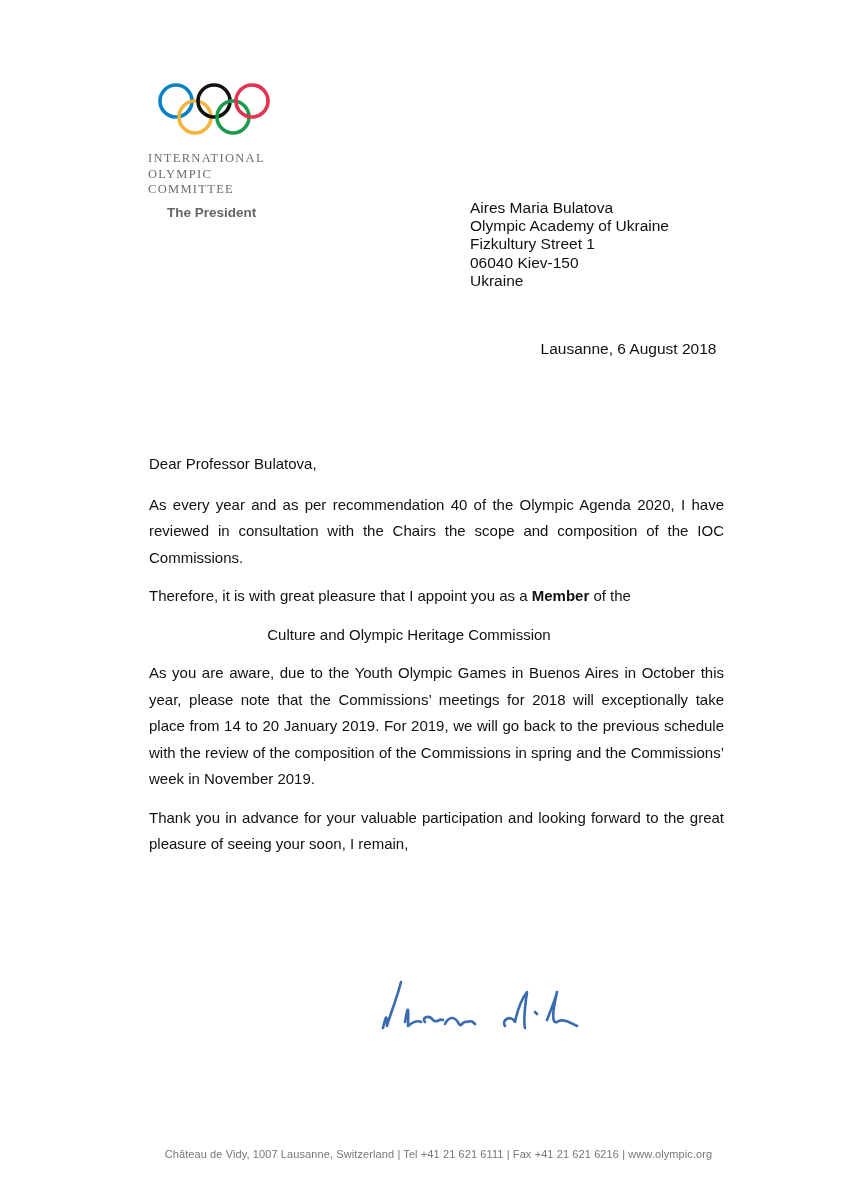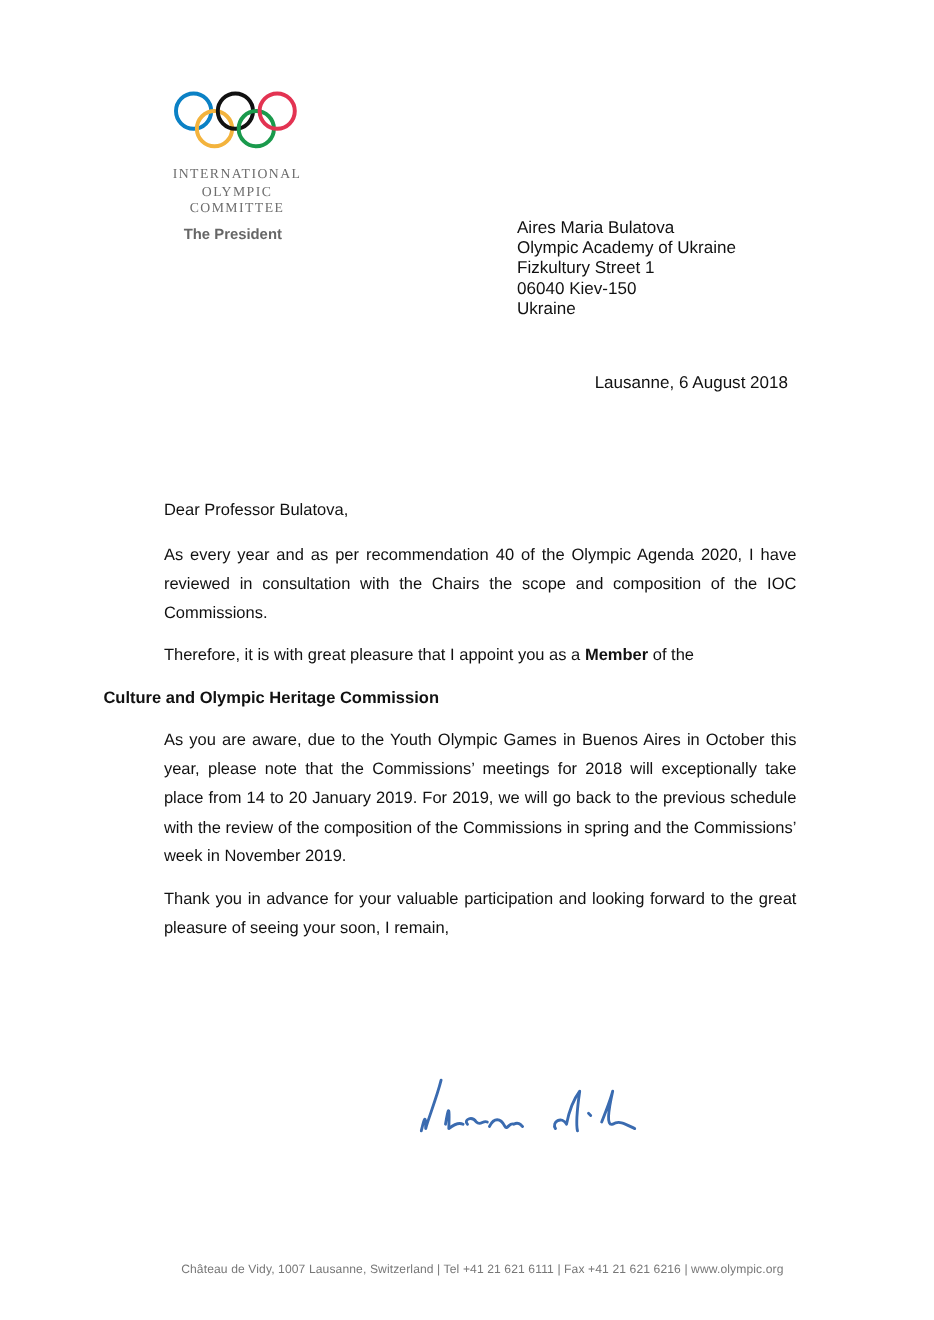--- a/index.html
+++ b/index.html
@@ -1,29 +1,29 @@
 <!DOCTYPE html>
 <html><head>
 <meta charset="utf-8">
 <style>
   html, body { margin:0; padding:0; background:#fff; }
   body { width:849px; height:1200px; position:relative; overflow:hidden;
          font-family:"Liberation Sans", sans-serif; color:#111; }
   .logo { position:absolute; left:150px; top:80px; width:135px; height:70px; }
-  .org { position:absolute; left:148px; top:151px; width:135px; text-align:center;
+  .org { position:absolute; left:148px; top:151px; width:135px; text-align:left;
          font-family:"Liberation Serif", serif; color:#6d6d6d; font-size:12.5px;
          letter-spacing:1.3px; line-height:15.5px; }
   .president { position:absolute; left:167px; top:205px; font-weight:bold; color:#666;
                font-size:13.5px; }
   .address { position:absolute; left:470px; top:199px; font-size:15.5px; line-height:18.2px; }
   .date { position:absolute; left:540px; top:340px; width:177px; text-align:center; font-size:15.5px; }
   .body { position:absolute; left:149px; top:451px; width:575px; font-size:15px; }
   .para { margin:0 0 12px 0; line-height:26.5px; text-align:justify; }
   .salutation { margin:0 0 14px 0; line-height:26.5px; }
-  .commission { font-weight:bold; margin:0 0 12px -55px; line-height:26.5px; }
+  .commission { text-align:center; font-weight:normal; margin:0 0 12px -55px; line-height:26.5px; }
   .sig { position:absolute; left:375px; top:970px; width:220px; height:80px; }
   .footer { position:absolute; left:0; width:849px; top:1148px; text-align:center;
             font-size:11px; color:#777; letter-spacing:0.1px;padding-left:14px; }
 </style>
 </head>
 <body>
 
 <svg class="logo" viewBox="0 0 135 70" xmlns="http://www.w3.org/2000/svg">
   <g fill="none" stroke-width="3.6">
     <circle cx="26" cy="21" r="16" stroke="#0b81c5"></circle>

